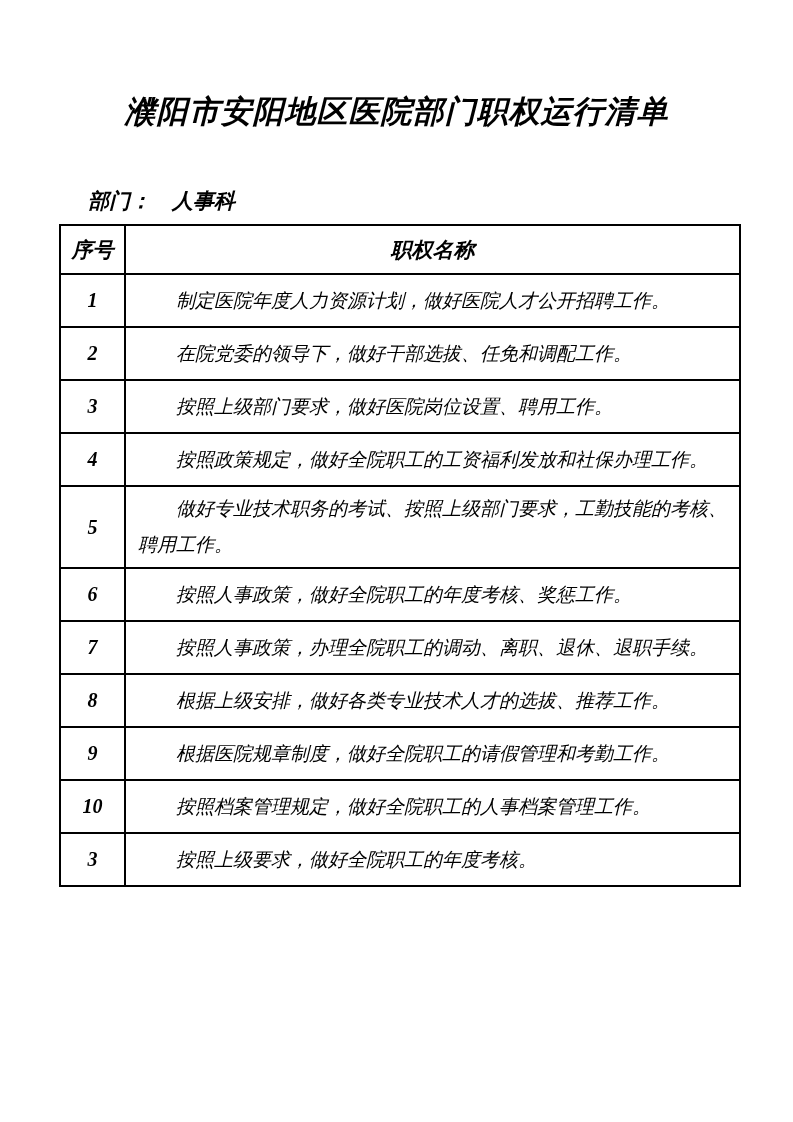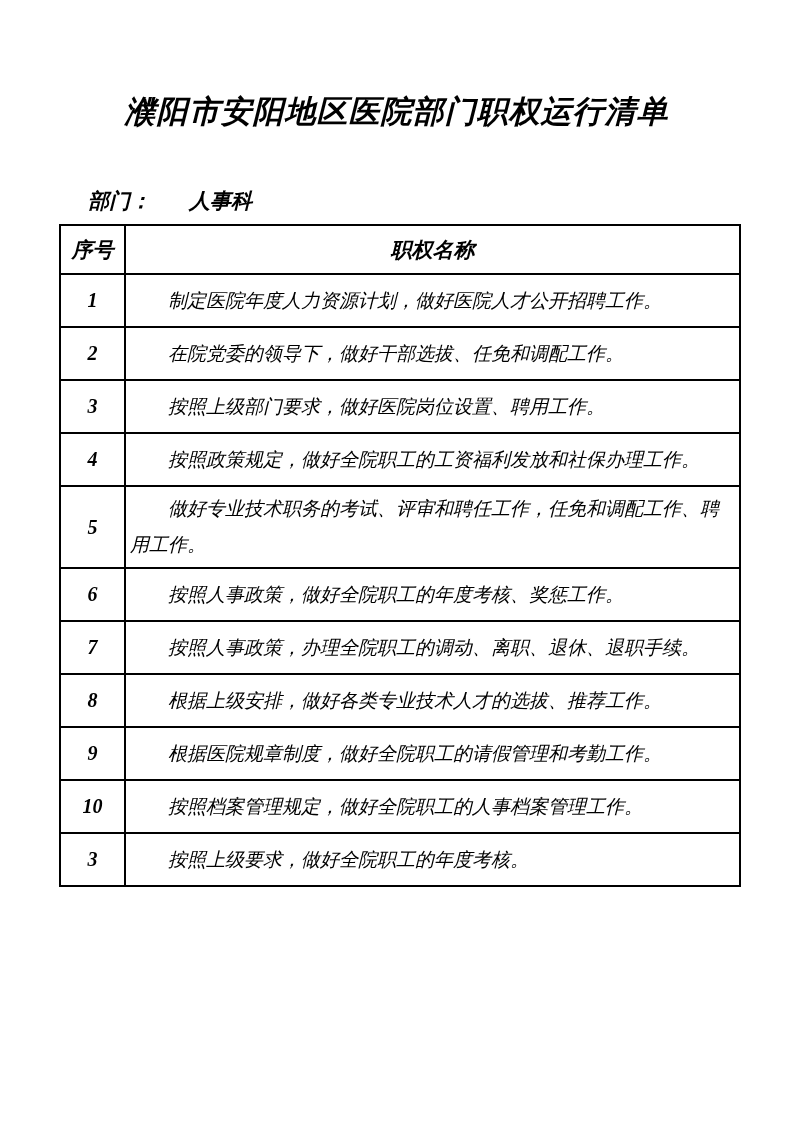--- a/index.html
+++ b/index.html
@@ -25,21 +25,21 @@
     line-height: 44px;
     letter-spacing: 1px;
   }
   .dept-line {
     margin-top: 52px;
     margin-left: 88px;
     font-size: 21px;
     font-weight: bold;
     line-height: 30px;
   }
-  .dept-line .dept-value { margin-left: 38px; }
+  .dept-line .dept-value { margin-left: 21px; }
   table.authority {
     margin-top: 8px;
     margin-left: 59px;
     width: 682px;
     border-collapse: collapse;
     table-layout: fixed;
   }
   table.authority th,
   table.authority td {
     border: 2px solid #000000;
@@ -55,21 +55,21 @@
   td.no-cell {
     height: 53px;
     font-size: 20px;
     font-weight: bold;
     text-align: center;
     vertical-align: middle;
   }
   td.name-cell {
     font-size: 19px;
     line-height: 36px;
-    padding: 4px 4px;
+    padding: 4px 12px;
     text-indent: 2em;
     vertical-align: middle;
   }
 </style>
 </head>
 <body>
 
 <div class="page">
 
   <div class="doc-title">濮阳市安阳地区医院部门职权运行清单</div>
@@ -106,21 +106,21 @@
           <td class="name-cell">按照上级部门要求，做好医院岗位设置、聘用工作。</td>
         </tr>
 
         <tr>
           <td class="no-cell">4</td>
           <td class="name-cell">按照政策规定，做好全院职工的工资福利发放和社保办理工作。</td>
         </tr>
 
         <tr>
           <td class="no-cell">5</td>
-          <td class="name-cell">做好专业技术职务的考试、评审和聘任工作，任免和调配工作、聘用工作。</td>
+          <td class="name-cell">做好专业技术职务的考试、按照上级部门要求，工勤技能的考核、聘用工作。</td>
         </tr>
 
         <tr>
           <td class="no-cell">6</td>
           <td class="name-cell">按照人事政策，做好全院职工的年度考核、奖惩工作。</td>
         </tr>
 
         <tr>
           <td class="no-cell">7</td>
           <td class="name-cell">按照人事政策，办理全院职工的调动、离职、退休、退职手续。</td>

